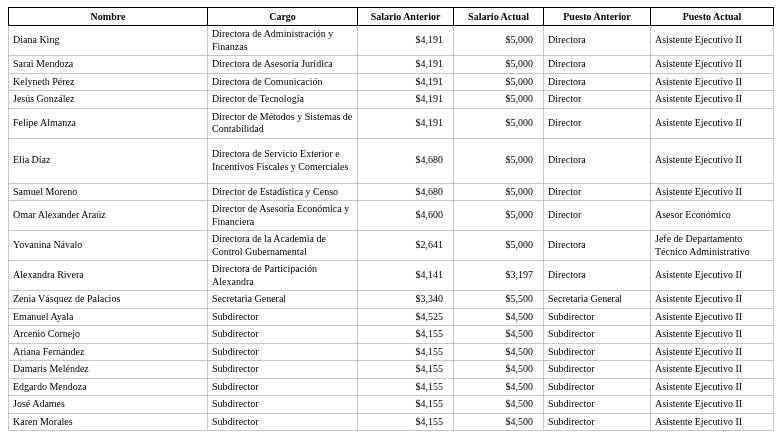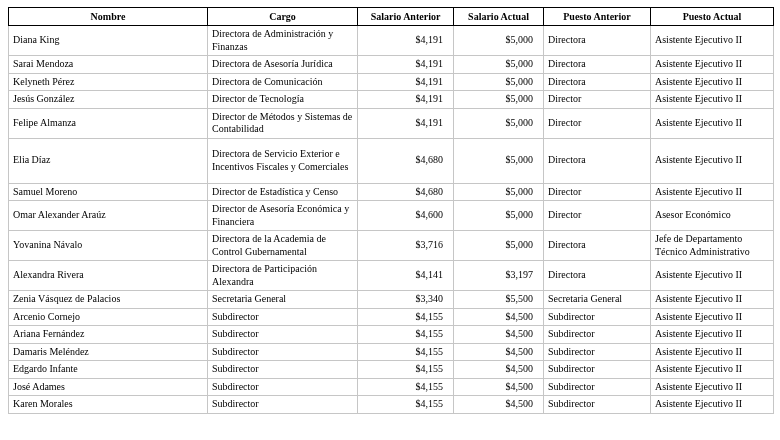--- a/index.html
+++ b/index.html
@@ -144,21 +144,21 @@
           <td>Omar Alexander Araúz</td>
           <td>Director de Asesoría Económica y Financiera</td>
           <td>$4,600</td>
           <td>$5,000</td>
           <td>Director</td>
           <td>Asesor Económico</td>
         </tr>
         <tr>
           <td>Yovanina Návalo</td>
           <td>Directora de la Academia de Control Gubernamental</td>
-          <td>$3,716</td>
+          <td>$2,641</td>
           <td>$5,000</td>
           <td>Directora</td>
           <td>Jefe de Departamento Técnico Administrativo</td>
         </tr>
         <tr>
           <td>Alexandra Rivera</td>
           <td>Directora de Participación Alexandra</td>
           <td>$4,141</td>
           <td>$3,197</td>
           <td>Directora</td>
@@ -166,20 +166,28 @@
         </tr>
         <tr>
           <td>Zenia Vásquez de Palacios</td>
           <td>Secretaria General</td>
           <td>$3,340</td>
           <td>$5,500</td>
           <td>Secretaria General</td>
           <td>Asistente Ejecutivo II</td>
         </tr>
         <tr>
+          <td>Emanuel Ayala</td>
+          <td>Subdirector</td>
+          <td>$4,525</td>
+          <td>$4,500</td>
+          <td>Subdirector</td>
+          <td>Asistente Ejecutivo II</td>
+        </tr>
+        <tr>
           <td>Arcenio Cornejo</td>
           <td>Subdirector</td>
           <td>$4,155</td>
           <td>$4,500</td>
           <td>Subdirector</td>
           <td>Asistente Ejecutivo II</td>
         </tr>
         <tr>
           <td>Ariana Fernández</td>
           <td>Subdirector</td>
@@ -190,21 +198,21 @@
         </tr>
         <tr>
           <td>Damaris Meléndez</td>
           <td>Subdirector</td>
           <td>$4,155</td>
           <td>$4,500</td>
           <td>Subdirector</td>
           <td>Asistente Ejecutivo II</td>
         </tr>
         <tr>
-          <td>Edgardo Infante</td>
+          <td>Edgardo Mendoza</td>
           <td>Subdirector</td>
           <td>$4,155</td>
           <td>$4,500</td>
           <td>Subdirector</td>
           <td>Asistente Ejecutivo II</td>
         </tr>
         <tr>
           <td>José Adames</td>
           <td>Subdirector</td>
           <td>$4,155</td>

